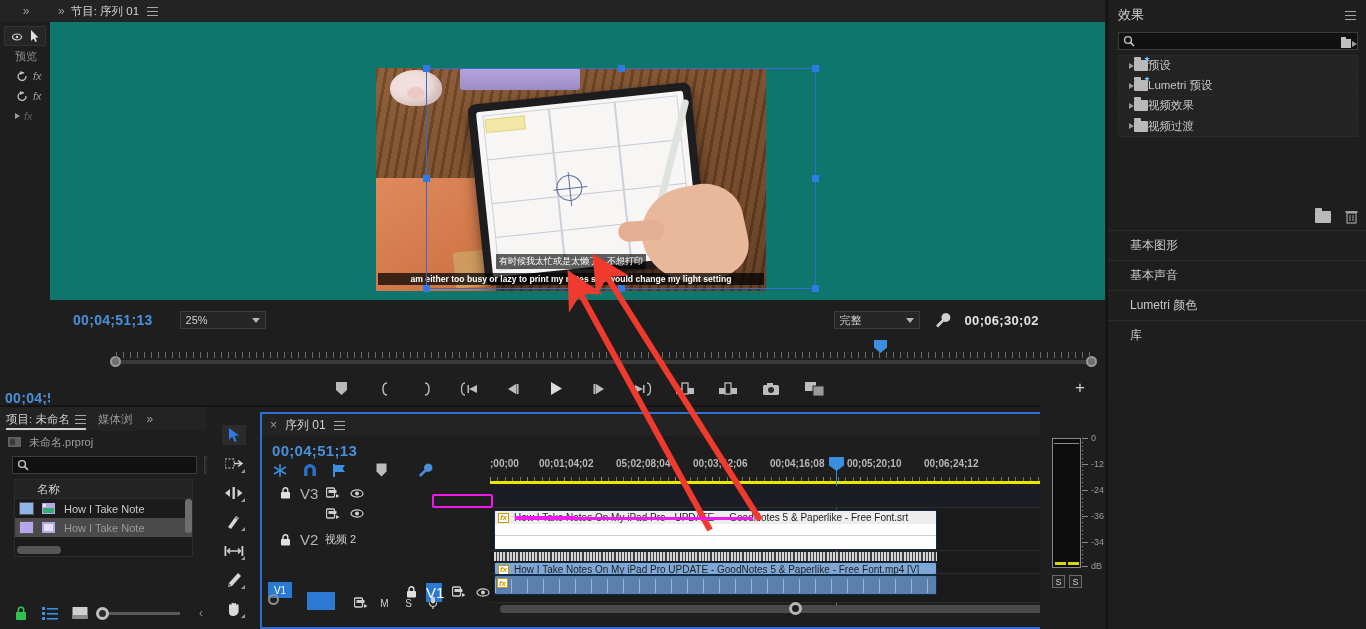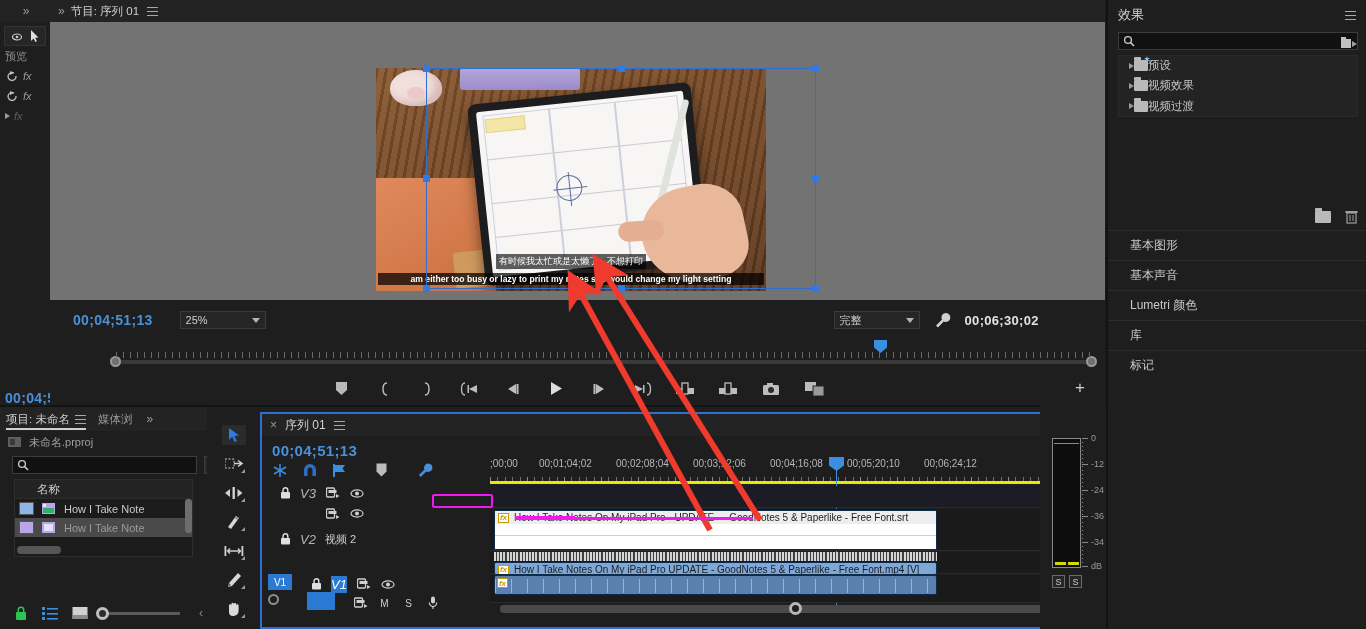--- a/index.html
+++ b/index.html
@@ -16,28 +16,28 @@
   
   .panel { position: absolute; background: #1e1e1e; }
   .hamb { display:inline-block; width:11px; height:9px; position:relative; }
   .hamb i { position:absolute; left:0; width:11px; height:1px; background:#a8a8a8; display:block;}
   .hamb i:nth-child(1){top:0} .hamb i:nth-child(2){top:4px} .hamb i:nth-child(3){top:8px}
 
   
   #leftsliver { left:0; top:0; width:50px; height:405px; background:#1e1e1e; }
   #leftsliver .sl-hd { height:22px; background:#232323; display:flex; align-items:center; justify-content:center;}
   .chev2 { color:#9a9a9a; font-size:12px; letter-spacing:-2px;}
-  .ec-row { height:20px; display:flex; align-items:center; padding-left:5px; gap:4px; color:#8c8c8c; font-size:11px;}
+  .ec-row { height:20px; display:flex; align-items:center; padding-left:15px; gap:4px; color:#8c8c8c; font-size:11px;}
   .ec-box { margin:4px 4px 0 4px; height:20px; border:1px solid #333; background:#262626; display:flex; align-items:center; justify-content:center; gap:6px;}
 
   
   #monitor { left:50px; top:0; width:1055px; height:405px; background:#1e1e1e; }
   #mon-hd { height:22px; background:#232323; display:flex; align-items:center; padding:0 8px; gap:8px; }
   #mon-hd .mtitle { font-size:11.5px; color:#cfcfcf; }
-  #mon-stage { position:absolute; left:0; top:22px; right:0; height:278px; background:#737373; }
+  #mon-stage { position:absolute; left:0; top:22px; right:0; height:278px; background:#0f766e; }
   #vidwrap { position:absolute; left:326px; top:46px; width:390px; height:223px; }
   #vid { position:absolute; inset:0; overflow:hidden; background:#2a1c12; }
 
   
   #desk { position:absolute; inset:0;
           background:
             repeating-linear-gradient(100deg, rgba(0,0,0,.16) 0 3px, rgba(255,255,255,.045) 3px 9px),
             linear-gradient(160deg,#8a5a33 0%, #7a4c28 40%, #6d4324 75%, #5c3820 100%); }
   #desk:before { content:""; position:absolute; left:0; top:110px; width:120px; height:113px;
             background:linear-gradient(150deg,#e0895c,#c9703f); }
@@ -132,25 +132,25 @@
   #tools { position:absolute; left:6px; top:18px; width:42px; display:flex; flex-direction:column; gap:9px; align-items:center;}
   .tool { width:24px; height:20px; display:flex; align-items:center; justify-content:center; color:#d4d4d4; position:relative;}
   .tool.on { background:#2b2b2b; }
   .tool .dot { position:absolute; right:1px; bottom:1px; width:0;height:0;
                border-left:4px solid transparent; border-top:4px solid transparent; border-right:4px solid #9a9a9a;}
   #tl-hd { height:22px; display:flex; align-items:center; gap:8px; padding:0 8px; background:#232323;}
   #tl-tc { position:absolute; left:10px; top:28px; }
   #tl-icons { position:absolute; left:10px; top:48px; display:flex; gap:14px; align-items:center;}
   #tracks-hdr { position:absolute; left:0; top:68px; width:228px; bottom:0; }
   .thdr { position:absolute; left:0; width:228px; display:flex; align-items:center; gap:9px; padding-left:18px; }
-  .tname { font-size:13px; color:#b4b4b4; width:16px;font-style:italic;}
+  .tname { font-size:15px; color:#b4b4b4; width:16px;}
   .tbtn2 { width:15px; height:13px; display:flex; align-items:center; justify-content:center; color:#cfcfcf; font-size:10px;}
   .vbadge { position:absolute; left:6px; width:24px; height:16px; background:#2a7ad4; color:#fff; font-size:10px;
             display:flex; align-items:center; justify-content:center;}
-  #ruler { position:absolute; left:228px; top:44px; right:16px; height:24px; }
+  #ruler { position:absolute; left:228px; top:44px; right:16px; height:24px;font-weight:bold; }
   .rl { position:absolute; top:0; font-size:10px; color:#b7b7b7; white-space:nowrap;}
   #ticks { position:absolute; left:0; right:0; top:13px; height:11px;
            background-image: repeating-linear-gradient(90deg,#707070 0 1px, transparent 1px 7.4px);
            background-position: bottom; background-size: 100% 5px; background-repeat:repeat-x;}
   #ticks:after { content:""; position:absolute; left:0; right:0; bottom:0; height:5px;
            background: repeating-linear-gradient(90deg,#8c8c8c 0 1px, transparent 1px 37px);}
   #workbar { position:absolute; left:228px; top:67px; right:18px; height:3px; background:#e8e800;}
   #cti { position:absolute; top:44px; width:1px; background:#3b8fe0; }
   #cti-head { position:absolute; top:-1px; left:-7px; width:15px; height:14px; background:#3b8fe0;
               clip-path: polygon(0 0,100% 0,100% 60%,50% 100%,0 60%); }
@@ -410,20 +410,25 @@
         </svg>
     </div>
     <div id="fx-list">
       <div class="fx-row">
         <span class="chev"></span>
         <span class="folder star"></span>
         <span class="fx-label">预设</span>
       </div>
       <div class="fx-row">
         <span class="chev"></span>
+        <span class="folder star"></span>
+        <span class="fx-label">Lumetri 预设</span>
+      </div>
+      <div class="fx-row">
+        <span class="chev"></span>
         <span class="folder"></span>
         <span class="fx-label">视频效果</span>
       </div>
       <div class="fx-row">
         <span class="chev"></span>
         <span class="folder"></span>
         <span class="fx-label">视频过渡</span>
       </div>
     </div>
     <div id="fx-foot">
@@ -442,23 +447,20 @@
         <span>基本图形</span>
       </div>
     <div class="st-row">
         <span>基本声音</span>
       </div>
     <div class="st-row">
         <span>Lumetri 颜色</span>
       </div>
     <div class="st-row">
         <span>库</span>
-      </div>
-    <div class="st-row">
-        <span>标记</span>
       </div>
   </div>
 
   <div id="proj" class="panel">
     <div id="proj-tabs">
       <span class="ptab active">
         <span>项目: 未命名</span>
         <span class="hamb">
             <i></i>
             <i></i>
@@ -668,21 +670,21 @@
             </span>
           <div style="width:100%;display:flex;align-items:center;gap:9px;margin-top:2px;">
             <svg width="11" height="12" viewBox="0 0 11 12">
                 <rect x="1" y="5" width="9" height="6.5" rx="1" fill="#e0e0e0"></rect>
                 <path d="M3 5 V3.2 a2.4 2.4 0 0 1 4.8 0 V5" fill="none" stroke="#e0e0e0" stroke-width="1.4"></path>
               </svg>
             <span class="tname">V2</span>
             <span style="font-size:11px;color:#cfcfcf">视频 2</span>
           </div>
         </div>
-        <div class="thdr" style="top:92px;height:20px;">
+        <div class="thdr" style="top:100px;height:20px;justify-content:flex-end;">
           <span class="vbadge" style="top:0;">V1</span>
           <span style="margin-left:22px"></span>
           <svg width="11" height="12" viewBox="0 0 11 12">
               <rect x="1" y="5" width="9" height="6.5" rx="1" fill="#e0e0e0"></rect>
               <path d="M3 5 V3.2 a2.4 2.4 0 0 1 4.8 0 V5" fill="none" stroke="#e0e0e0" stroke-width="1.4"></path>
             </svg>
           <span class="tname" style="background:#2a7ad4;color:#fff;text-align:center;padding:1px 0;">V1</span>
           <span class="tbtn2">
             <svg width="14" height="12" viewBox="0 0 14 12">
                 <rect x="0.5" y="1" width="8" height="9" rx="1" fill="none" stroke="#cfcfcf" stroke-width="1.3"></rect>
@@ -716,21 +718,21 @@
                 <rect x="4.4" y="10" width="1.2" height="3" fill="#cfcfcf"></rect>
               </svg>
             </span>
         </div>
         <div style="position:absolute;left:6px;bottom:22px;" class="rnd-o"></div>
       </div>
 
       <div id="ruler">
         <span class="rl" style="left:0px">;00;00</span>
         <span class="rl" style="left:49px">00;01;04;02</span>
-        <span class="rl" style="left:126px">00;02;08;04</span>
+        <span class="rl" style="left:126px">05;02;08;04</span>
         <span class="rl" style="left:203px">00;03;12;06</span>
         <span class="rl" style="left:280px">00;04;16;08</span>
         <span class="rl" style="left:357px">00;05;20;10</span>
         <span class="rl" style="left:434px">00;06;24;12</span>
         <div id="ticks"></div>
       </div>
       <div id="workbar"></div>
       <div id="cti" style="left:574px;top:44px;bottom:18px;">
         <div id="cti-head"></div>
       </div>

